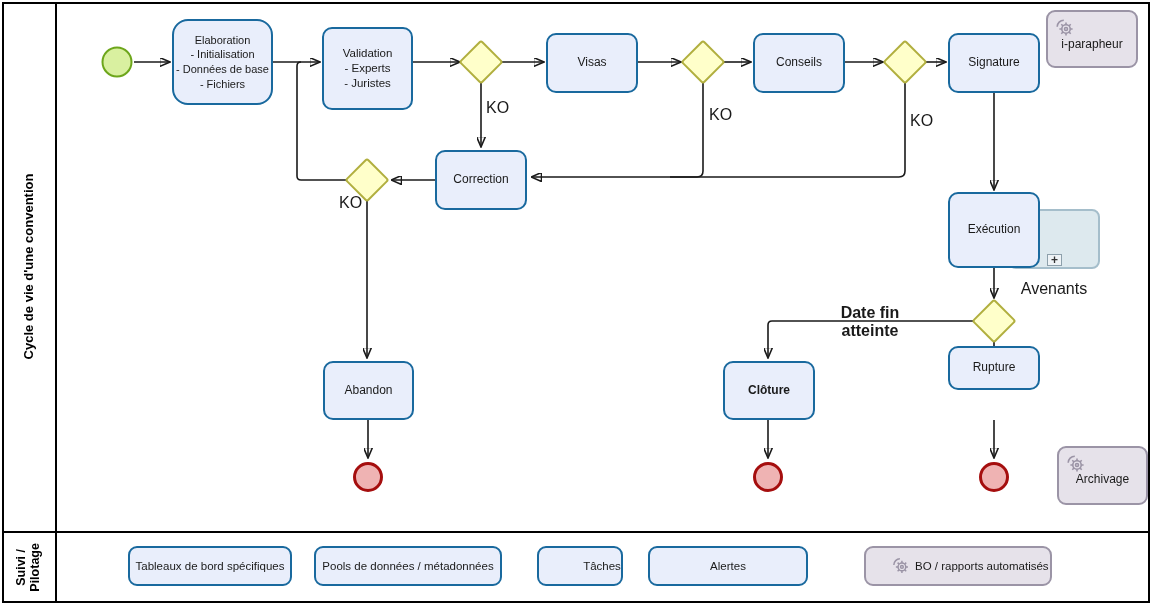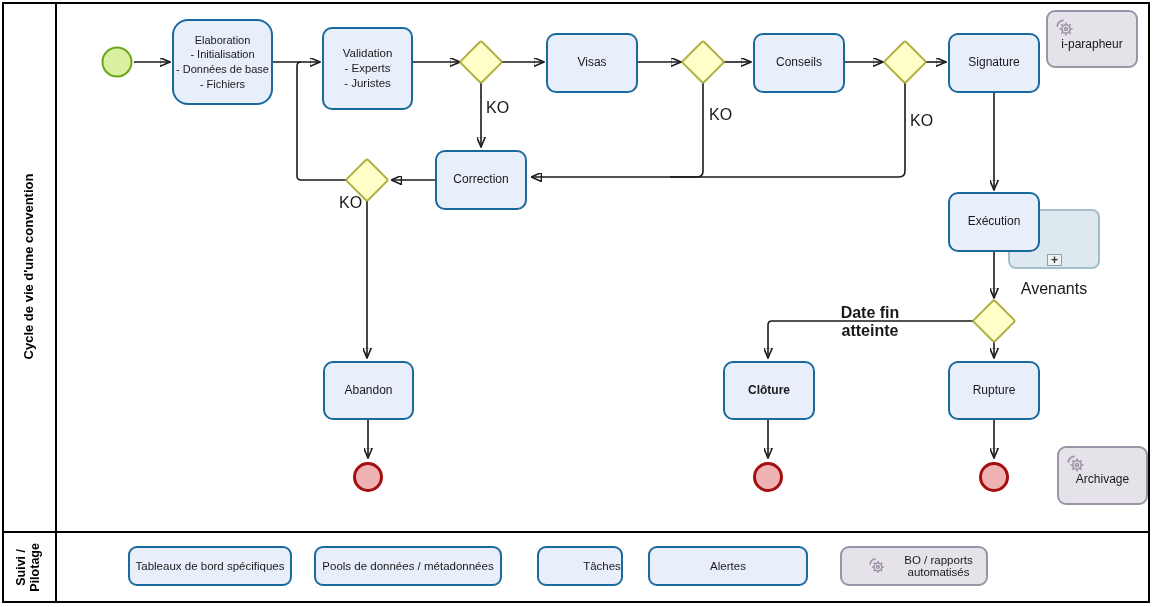--- a/index.html
+++ b/index.html
@@ -119,23 +119,23 @@
 - Données de base
 - Fichiers</div>
   <div class="task med" style="left:322px;top:27px;width:91px;height:83px;">Validation
 - Experts
 - Juristes</div>
   <div class="task" style="left:546px;top:33px;width:92px;height:60px;">Visas</div>
   <div class="task" style="left:753px;top:33px;width:92px;height:60px;">Conseils</div>
   <div class="task" style="left:948px;top:33px;width:92px;height:60px;">Signature</div>
   <div class="task" style="left:435px;top:150px;width:92px;height:60px;">Correction</div>
   <div class="task" style="left:323px;top:361px;width:91px;height:59px;">Abandon</div>
-  <div class="task" style="left:948px;top:192px;width:92px;height:60px;">Exécution</div>
+  <div class="task" style="left:948px;top:192px;width:92px;height:76px;">Exécution</div>
   <div class="task" style="left:723px;top:361px;width:92px;height:59px;font-weight:bold;">Clôture</div>
-  <div class="task" style="left:948px;top:361px;width:92px;height:59px;">Rupture</div>
+  <div class="task" style="left:948px;top:346px;width:92px;height:44px;">Rupture</div>
 
   <div class="gateway" style="left:481px;top:62px;"></div>
   <div class="gateway" style="left:703px;top:62px;"></div>
   <div class="gateway" style="left:905px;top:62px;"></div>
   <div class="gateway" style="left:367px;top:180px;"></div>
   <div class="gateway" style="left:994px;top:321px;"></div>
 
   <div class="free-label" style="left:486px;top:99px;">KO</div>
   <div class="free-label" style="left:709px;top:106px;">KO</div>
   <div class="free-label" style="left:910px;top:112px;">KO</div>
@@ -152,20 +152,20 @@
     <svg class="gear" width="24" height="24" viewBox="0 0 24 24">
         <use href="#gear-sym"></use>
       </svg>
     <span style="padding-top:6px;">Archivage</span>
   </div>
 
   <div class="btask" style="left:128px;width:164px;">Tableaux de bord spécifiques</div>
   <div class="btask" style="left:314px;width:188px;">Pools de données / métadonnées</div>
   <div class="btask" style="left:537px;width:86px;padding-left:44px;">Tâches</div>
   <div class="btask" style="left:648px;width:160px;">Alertes</div>
-  <div class="artifact inline-gear" style="left:840px;top:546px;width:148px;height:40px;padding-left:24px;">
+  <div class="artifact inline-gear" style="left:864px;top:546px;width:188px;height:40px;padding-left:24px;">
     <svg class="gear" width="22" height="22" viewBox="0 0 24 24">
         <use href="#gear-sym"></use>
       </svg>
     <span>BO / rapports automatisés</span>
   </div>
 
 </div>
 
 </body></html>

